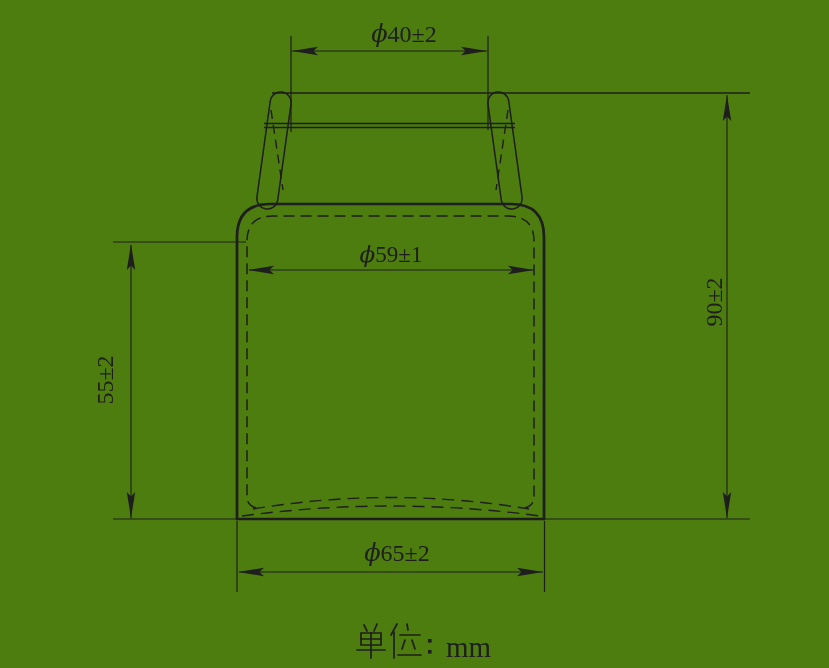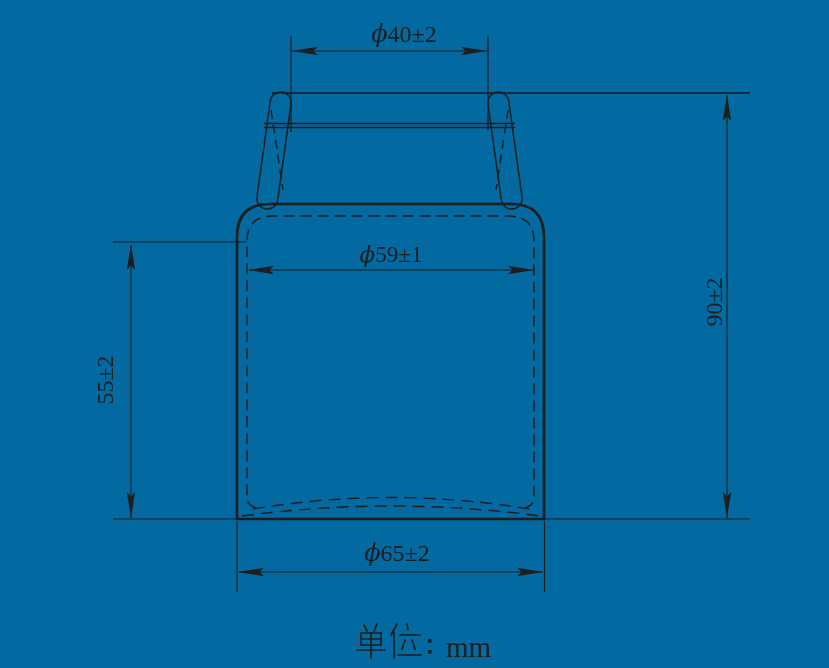--- a/index.html
+++ b/index.html
@@ -1,16 +1,16 @@
 <!DOCTYPE html>
 <html><head>
 <meta charset="utf-8">
 <style>
   html,body{margin:0;padding:0;background:#ffffff;}
-  .stage{position:relative;width:829px;height:668px;background:#0369a1;overflow:hidden;
+  .stage{position:relative;width:829px;height:668px;background:#4d7c0f;overflow:hidden;
          font-family:"Liberation Serif","DejaVu Serif",serif;}
   svg text{font-family:"Liberation Serif","DejaVu Serif",serif;fill:#1e1e1e;}
   .phi{font-style:italic;font-family:"DejaVu Serif","Liberation Serif",serif;}
   .dimtxt{font-size:24px;}
   .dimtxt-sm{font-size:23px;}
   .unit-txt{font-size:29px;}
 </style>
 </head>
 <body>
 

